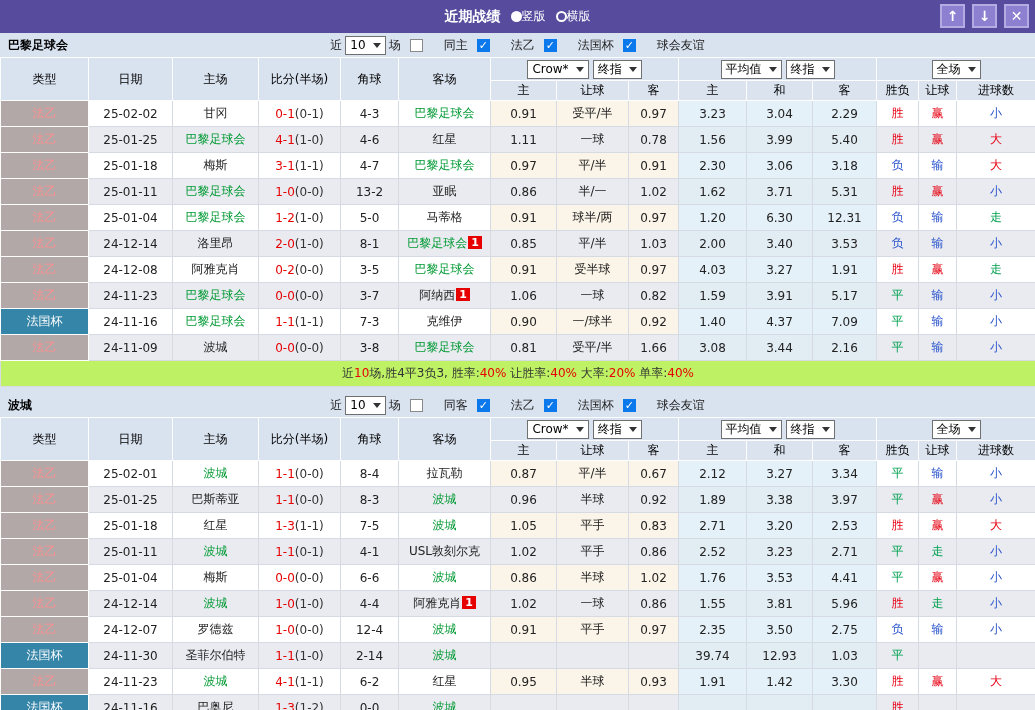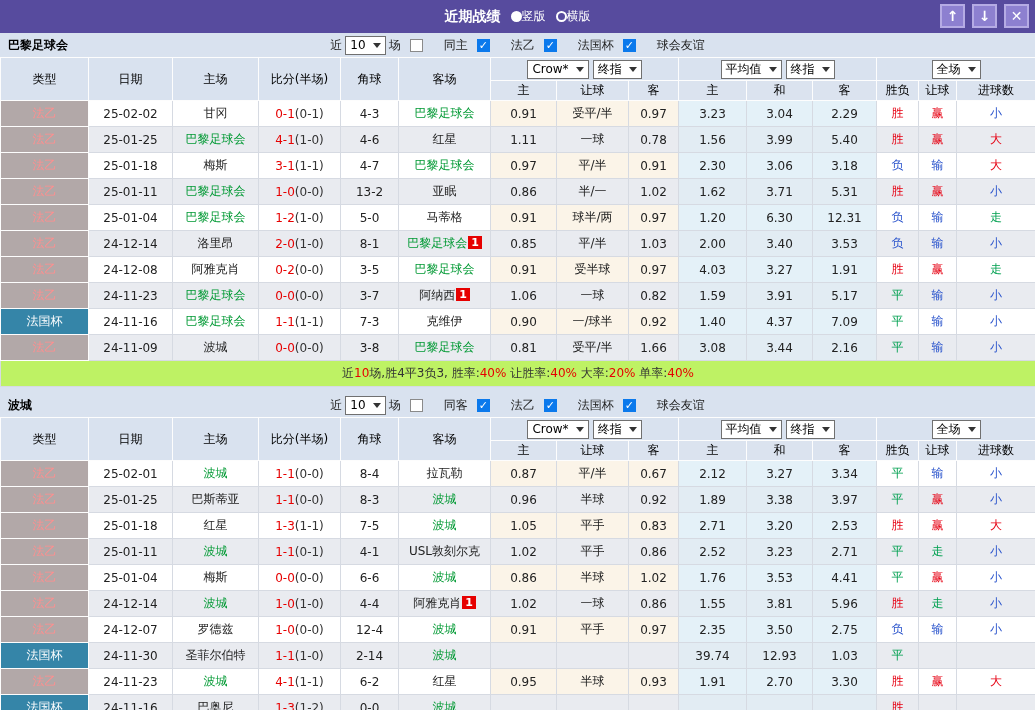--- a/index.html
+++ b/index.html
@@ -592,21 +592,21 @@
     <td class="t-league">法乙</td>
     <td>24-11-23</td>
     <td class="team-cell"><span class="hl">波城</span></td>
     <td><span class="ft">4-1</span><span class="ht">(1-1)</span></td>
     <td>6-2</td>
     <td class="team-cell"><span>红星</span></td>
     <td class="colLet">0.95</td>
     <td class="colLet">半球</td>
     <td class="colLet">0.93</td>
     <td class="colEu">1.91</td>
-    <td class="colEu">2.70</td>
+    <td class="colEu">1.42</td>
     <td class="colEu">3.30</td>
     <td class="c-red">胜</td>
     <td class="c-red">赢</td>
     <td class="c-red">大</td>
   </tr>
       <tr class="even">
     <td class="t-cup">法国杯</td>
     <td>24-11-16</td>
     <td class="team-cell"><span>巴奥尼</span></td>
     <td><span class="ft">1-3</span><span class="ht">(1-2)</span></td>

